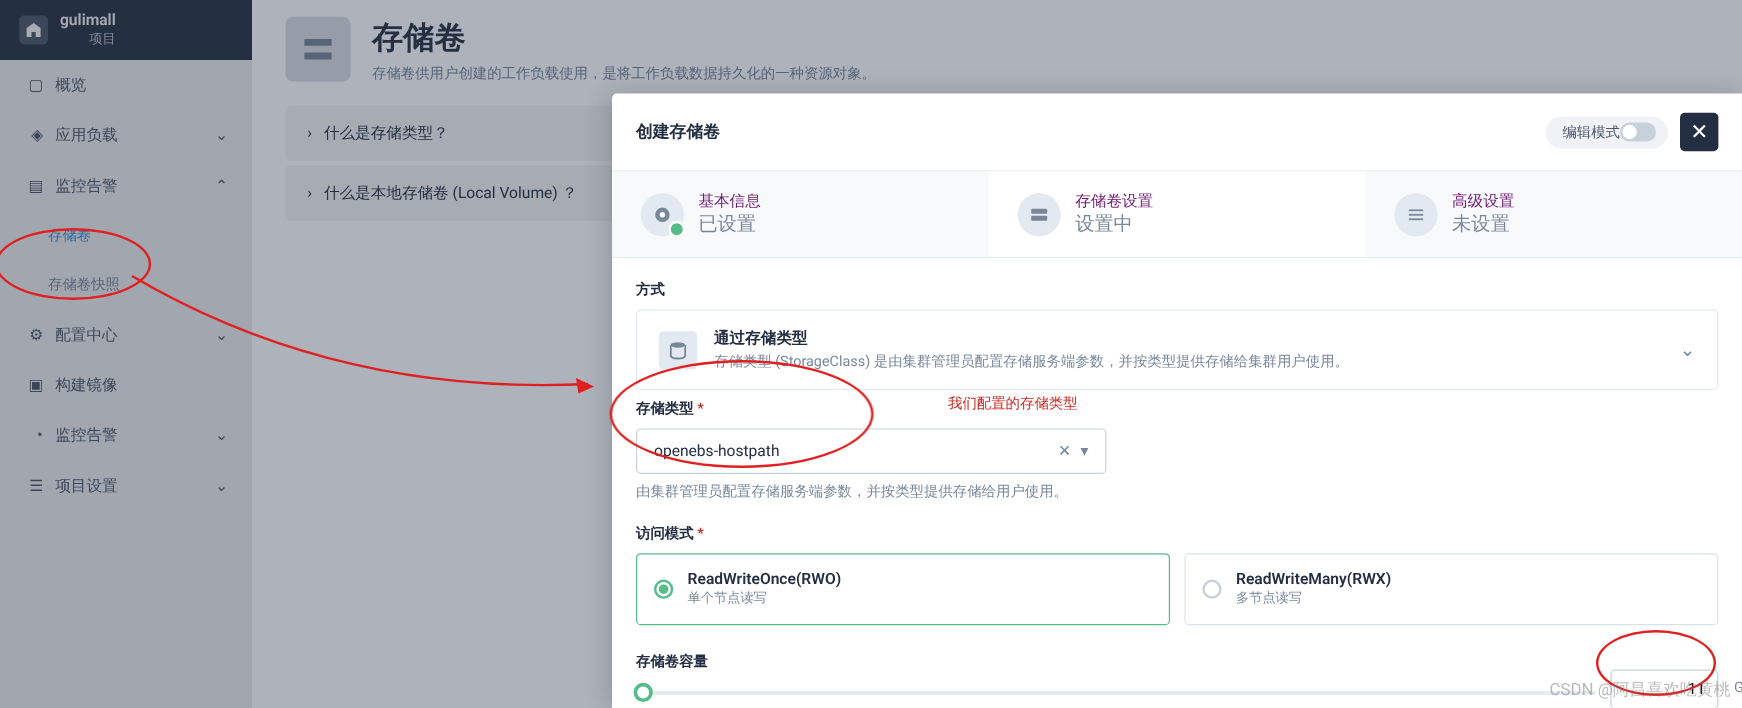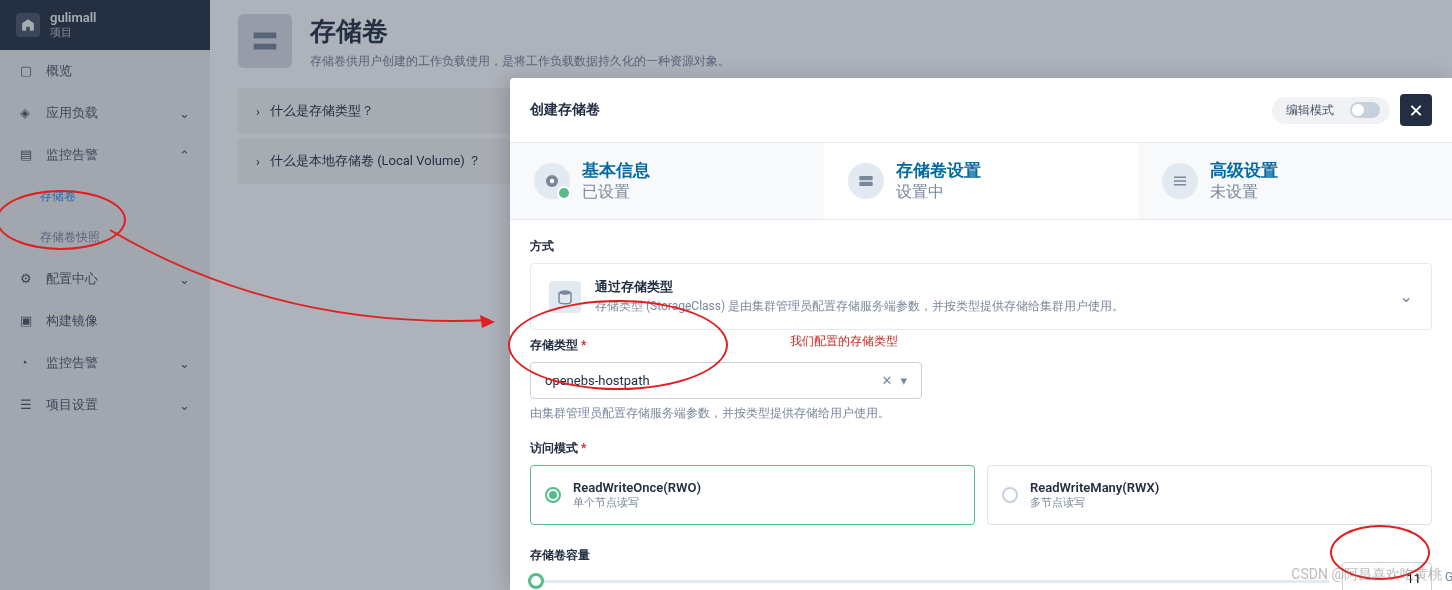--- a/index.html
+++ b/index.html
@@ -1,19 +1,19 @@
 <!DOCTYPE html>
 <html><head>
 <meta charset="utf-8">
 <style>
   * { box-sizing: border-box; margin: 0; padding: 0; font-family: -apple-system, BlinkMacSystemFont, "Segoe UI", Roboto, sans-serif; }
   body { background: #f0f2f5; width: 1452px; height: 590px; overflow: hidden; position: relative; }
   
   .bg-layer { position: absolute; inset: 0; filter: brightness(0.9); }
-  .sidebar { position: absolute; left: 0; top: 0; width: 210px; height: 100%; background: #f8f9fb; }
+  .sidebar { position: absolute; left: 0; top: 0; width: 210px; height: 100%; background: #f8f9fb; text-align: right; }
   .project-header { background: #242e42; color: #fff; padding: 10px 16px; display: flex; align-items: center; gap: 10px; }
   .project-icon { width: 24px; height: 24px; background: #4a5568; border-radius: 4px; display: flex; align-items: center; justify-content: center; }
   .project-name { font-size: 13px; font-weight: 600; }
   .project-sub { font-size: 11px; opacity: 0.7; }
   .nav-item { padding: 12px 20px; font-size: 13px; color: #4a5568; display: flex; align-items: center; gap: 10px; cursor: pointer; }
   .nav-item.sub { padding-left: 40px; font-size: 12px; color: #2d8cf0; }
   .nav-item .chev { margin-left: auto; }
   .nav-icon { width: 16px; height: 16px; display: inline-block; }
   
   .main-bg { position: absolute; left: 210px; top: 0; right: 0; padding: 14px 28px; }
@@ -21,32 +21,32 @@
   .page-icon { width: 54px; height: 54px; background: #e3e9f0; border-radius: 6px; display:flex; align-items:center; justify-content:center; }
   .page-title { font-size: 26px; font-weight: 600; color: #242e42; }
   .page-desc { font-size: 12px; color: #79879c; margin-top: 4px; }
   .faq { background: #fff; border-radius: 4px; padding: 14px 18px; font-size: 13px; color: #242e42; margin-bottom: 4px; display:flex; align-items:center; gap:10px; }
   
   .scrim { position: absolute; inset: 0; background: rgba(50,60,80,0.35); }
   
   .modal { position: absolute; left: 510px; top: 78px; right: 0; bottom: 0; background: #fff; border-top-left-radius: 4px; box-shadow: -4px 0 20px rgba(0,0,0,0.15); display:flex; flex-direction:column; }
   .modal-header { display: flex; align-items: center; padding: 16px 20px; border-bottom: 1px solid #e3e9f0; }
   .modal-title { font-size: 14px; font-weight: 600; color: #242e42; flex: 1; }
-  .edit-mode { display: flex; align-items: center; gap: 16px; background: #f0f2f5; border-radius: 16px; padding: 5px 10px 5px 14px; font-size: 12px; color: #4a5568; }
+  .edit-mode { display: flex; align-items: center; gap: 0; background: #f0f2f5; border-radius: 16px; padding: 5px 10px 5px 14px; font-size: 12px; color: #4a5568; }
   .toggle { width: 30px; height: 16px; background: #c6d1dc; border-radius: 10px; position: relative; }
   .toggle::after { content:''; position:absolute; width:12px; height:12px; background:#fff; border-radius:50%; top:2px; left:2px; }
   .close-btn { width: 32px; height: 32px; background: #242e42; color:#fff; border-radius: 4px; display:flex; align-items:center; justify-content:center; font-size: 18px; margin-left: 10px; cursor:pointer; }
   
   .steps { display: flex; border-bottom: 1px solid #e3e9f0; }
   .step { flex: 1; display: flex; align-items: center; gap: 12px; padding: 16px 24px; cursor:pointer; }
   .step.active { background: #fff; }
   .step:not(.active) { background: #f8f9fb; }
   .step-icon { width: 36px; height: 36px; border-radius: 50%; background: #e3e9f0; display:flex; align-items:center; justify-content:center; position:relative; }
   .step-icon.done::after { content:''; position:absolute; width:10px; height:10px; background:#55bc8a; border-radius:50%; bottom:-1px; right:-1px; border:2px solid #fff; }
-  .step-title { font-size: 17px; font-weight: 700; color: #0369a1; }
+  .step-title { font-size: 13px; font-weight: 400; color: #701a75; }
   .step-sub { font-size: 16px; color: #79879c; }
   
   .modal-body { padding: 18px 20px; overflow: auto; flex:1; }
   .form-label { font-size: 12px; color: #242e42; font-weight: 600; margin-bottom: 8px; display:block; }
   .req { color: #ca2621; }
   .type-card { border: 1px solid #e3e9f0; border-radius: 4px; padding: 14px 18px; display:flex; align-items:center; gap:14px; margin-bottom: 7px; }
   .type-card .ic { width: 32px; height: 32px; background:#e3e9f0; border-radius:4px; display:flex; align-items:center; justify-content:center; }
   .type-title { font-size: 13px; font-weight: 600; color: #242e42; }
   .type-desc { font-size: 12px; color: #79879c; margin-top: 2px; }
   .chev-r { margin-left:auto; color:#79879c; }

